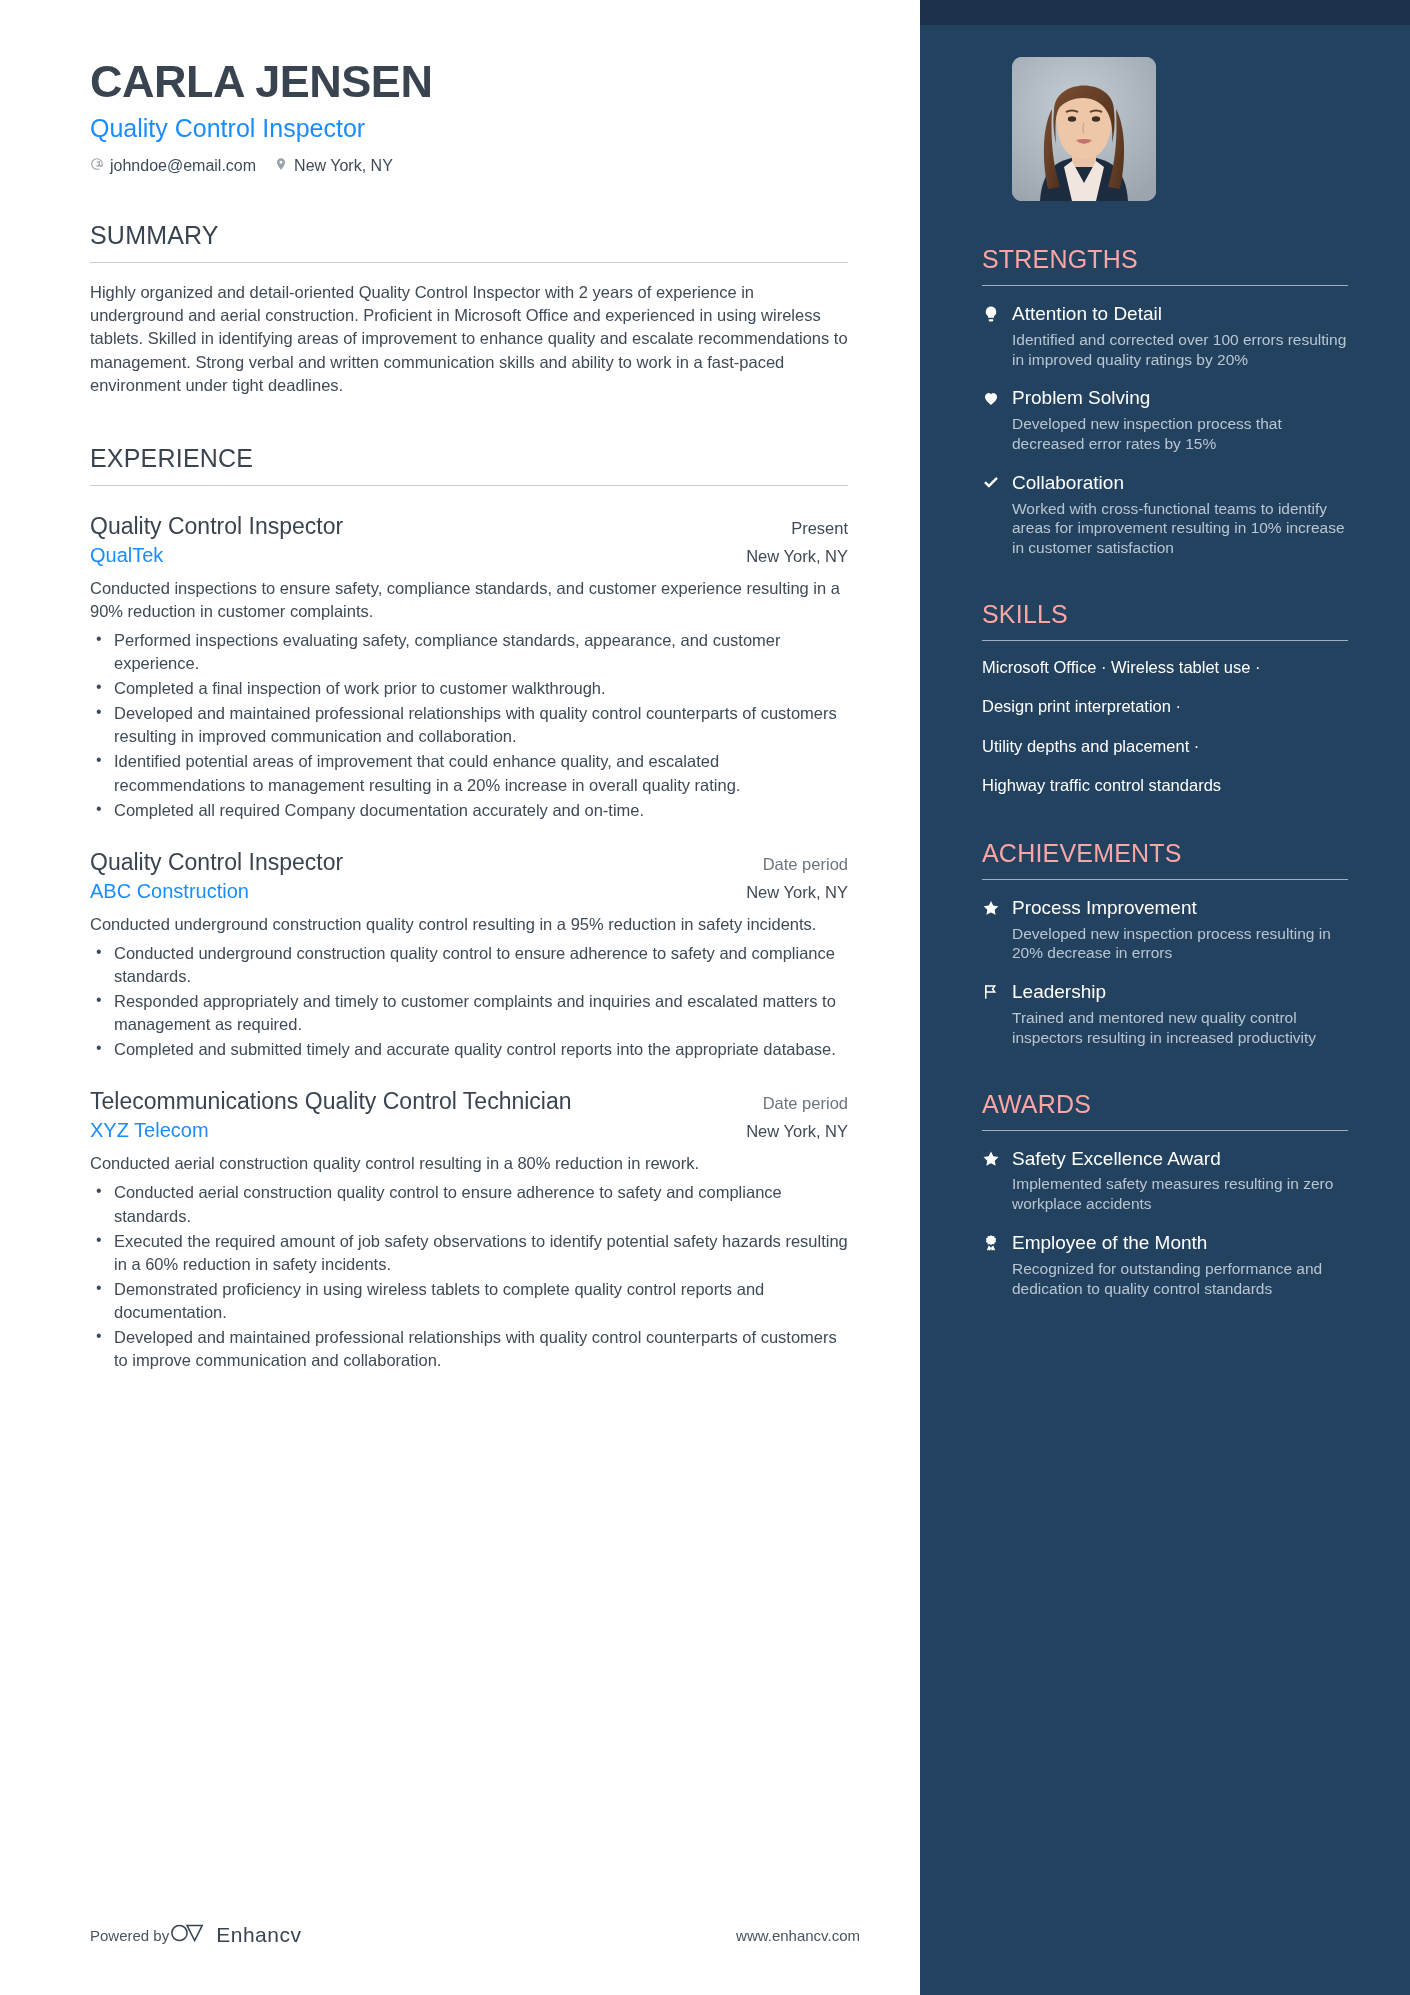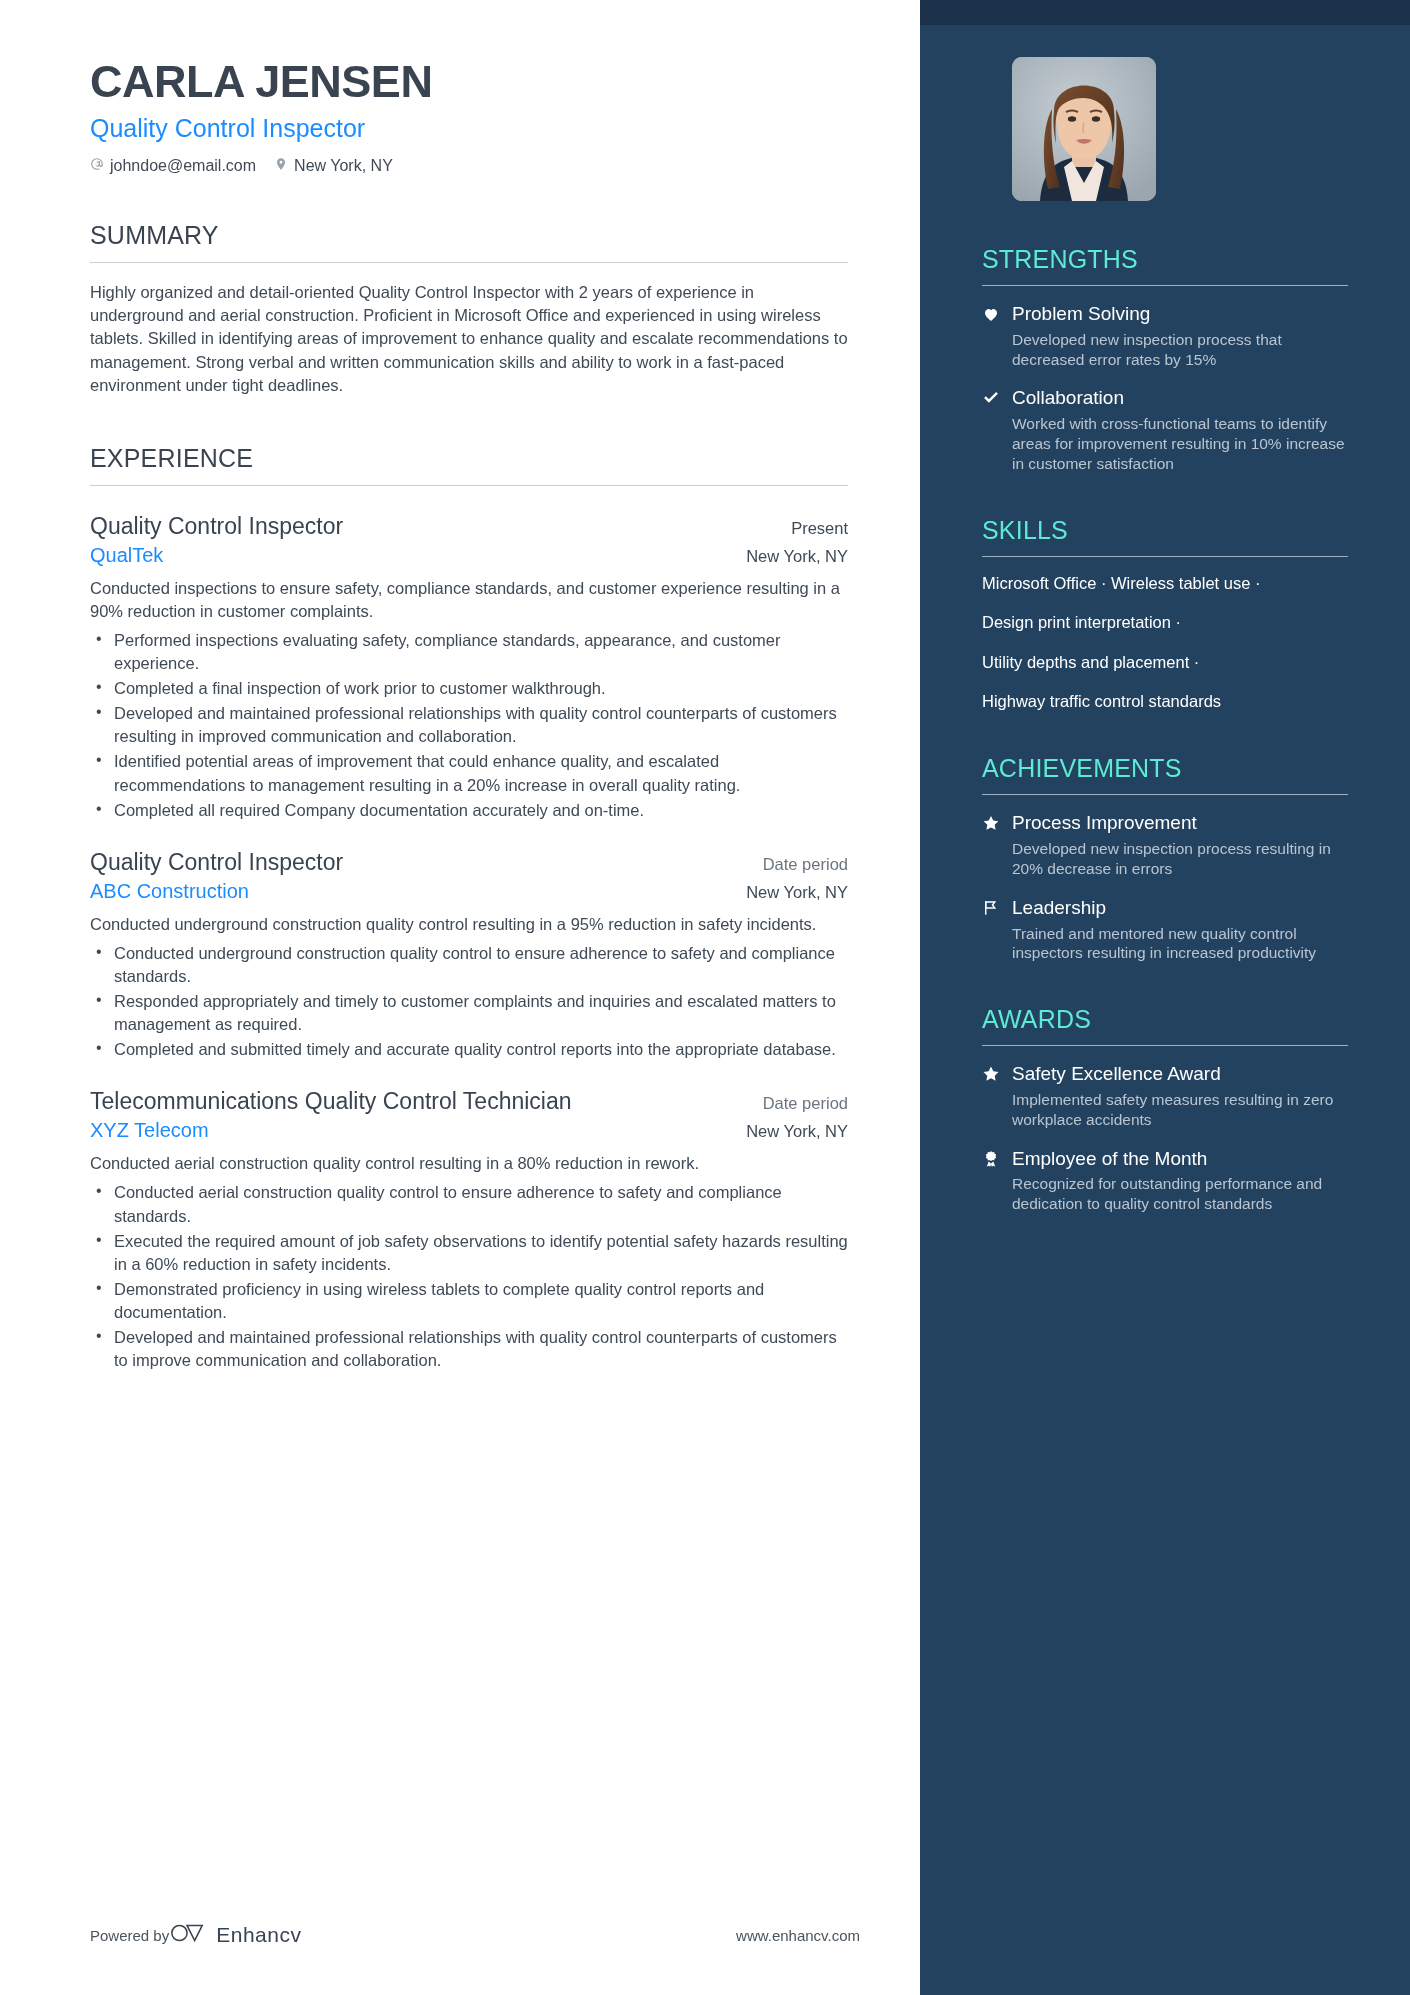--- a/index.html
+++ b/index.html
@@ -47,21 +47,21 @@
     background: #b3bcc4;
     position: relative;
   }
   .photo svg { display: block; width: 100%; height: 100%; }
 
   .side-section { margin-top: 42px; }
   .side-section.first { margin-top: 44px; }
   .side-h {
     font-size: 25px;
     font-weight: 400;
-    color: #5eead4;
+    color: #fca5a5;
     letter-spacing: 0.2px;
     padding-bottom: 11px;
   }
   .side-rule {
     height: 1px;
     background: #9fb0c0;
     margin-bottom: 16px;
   }
 
   .side-item { display: flex; margin-bottom: 17px; }
@@ -386,20 +386,31 @@
           <path d="M64 84 q8 5 16 0 q-8 3 -16 0 z" fill="#b4685f"></path>
           <path d="M64 83 q8 -2 16 0 q-8 7 -16 0 z" fill="#c2746a"></path>
         </svg>
       </div>
     </div>
 
     <div class="side-section first">
       <div class="side-h">STRENGTHS</div>
       <div class="side-rule"></div>
 
+      <div class="side-item">
+        <span class="side-icon">
+          <svg viewBox="0 0 24 24">
+              <path d="M12 2a7 7 0 0 0-4 12.7V17h8v-2.3A7 7 0 0 0 12 2zm-3 17h6v1.5a1.5 1.5 0 0 1-1.5 1.5h-3A1.5 1.5 0 0 1 9 20.5z"></path>
+            </svg>
+        </span>
+        <span class="side-body">
+          <span class="side-item-title" style="display:block">Attention to Detail</span>
+          <span class="side-item-desc" style="display:block">Identified and corrected over 100 errors resulting in improved quality ratings by 20%</span>
+        </span>
+      </div>
 
       <div class="side-item">
         <span class="side-icon">
           <svg viewBox="0 0 24 24">
               <path d="M12 21s-8-5.2-8-10.4A4.6 4.6 0 0 1 12 7a4.6 4.6 0 0 1 8 3.6C20 15.8 12 21 12 21z"></path>
             </svg>
         </span>
         <span class="side-body">
           <span class="side-item-title" style="display:block">Problem Solving</span>
           <span class="side-item-desc" style="display:block">Developed new inspection process that decreased error rates by 15%</span>

